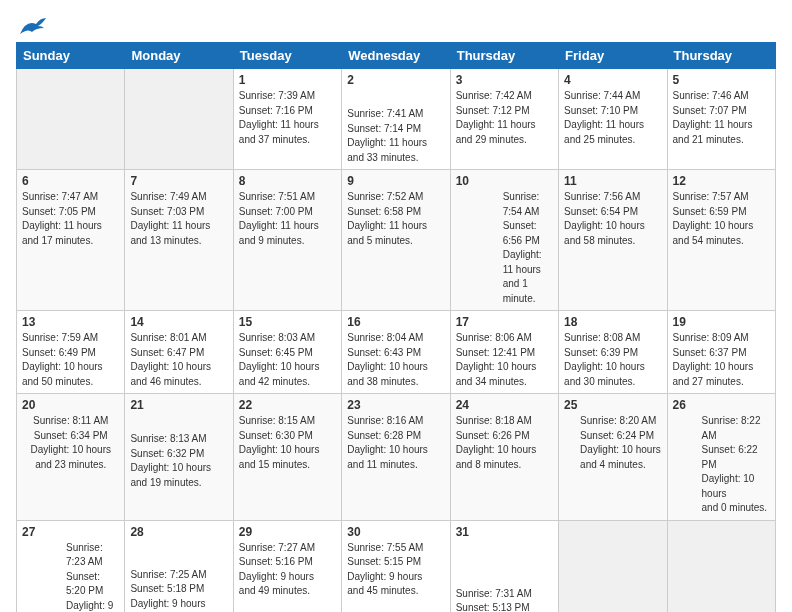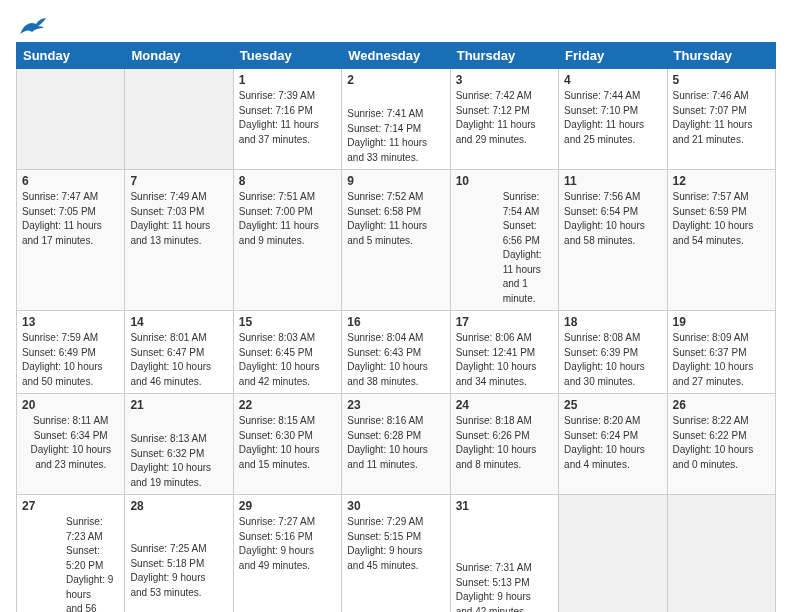--- a/index.html
+++ b/index.html
@@ -277,28 +277,28 @@
         </td>
         <td>
           <span class="day-num">24</span>
           <div class="day-info" style="white-space: pre-line;">Sunrise: 8:18 AM
 Sunset: 6:26 PM
 Daylight: 10 hours
 and 8 minutes.</div>
         </td>
         <td>
           <span class="day-num">25</span>
-          <div class="day-info" style="white-space: pre-line;">Sunrise: 8:20 AM
+          <div class="day-info" style="white-space: pre-line; margin-left: 16px;">Sunrise: 8:20 AM
 Sunset: 6:24 PM
 Daylight: 10 hours
 and 4 minutes.</div>
         </td>
         <td>
           <span class="day-num">26</span>
-          <div class="day-info" style="white-space: pre-line;">Sunrise: 8:22 AM
+          <div class="day-info" style="white-space: pre-line; margin-left: 29px;">Sunrise: 8:22 AM
 Sunset: 6:22 PM
 Daylight: 10 hours
 and 0 minutes.</div>
         </td>
       </tr>
       <tr>
         <td>
           <span class="day-num">27</span>
           <div class="day-info" style="white-space: pre-line; margin-left: 44px;">Sunrise: 7:23 AM
 Sunset: 5:20 PM
@@ -314,21 +314,21 @@
         </td>
         <td>
           <span class="day-num">29</span>
           <div class="day-info" style="white-space: pre-line;">Sunrise: 7:27 AM
 Sunset: 5:16 PM
 Daylight: 9 hours
 and 49 minutes.</div>
         </td>
         <td>
           <span class="day-num">30</span>
-          <div class="day-info" style="white-space: pre-line;">Sunrise: 7:29 AM
+          <div class="day-info" style="white-space: pre-line;">Sunrise: 7:55 AM
 Sunset: 5:15 PM
 Daylight: 9 hours
 and 45 minutes.</div>
         </td>
         <td>
           <span class="day-num">31</span>
           <div class="day-info" style="white-space: pre-line; margin-top: 48px;">Sunrise: 7:31 AM
 Sunset: 5:13 PM
 Daylight: 9 hours
 and 42 minutes.</div>

